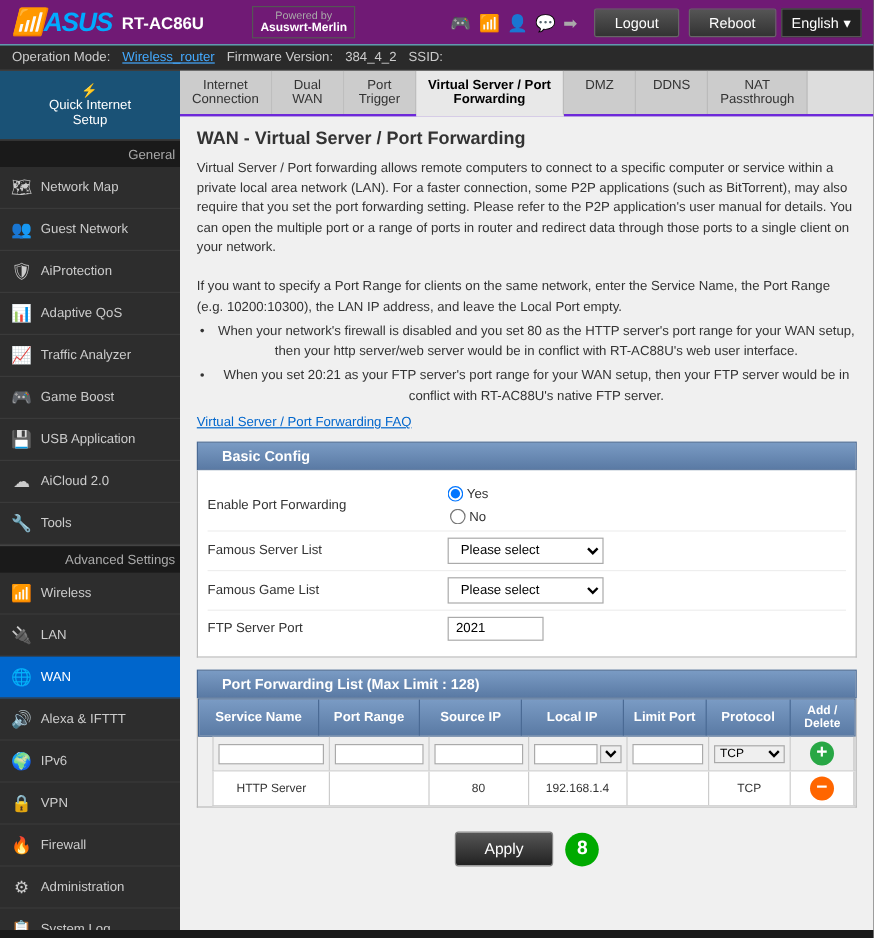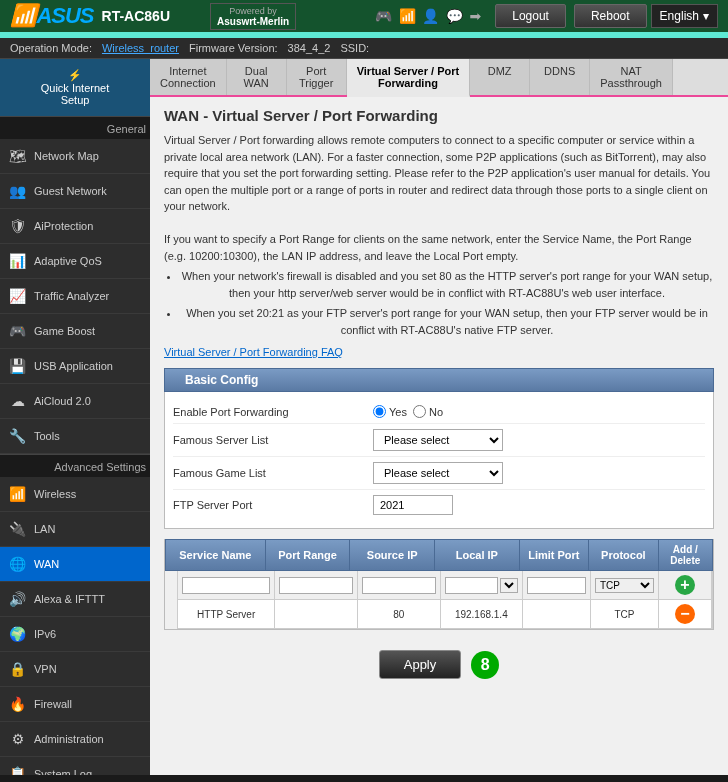--- a/index.html
+++ b/index.html
@@ -1,19 +1,19 @@
 <!DOCTYPE html>
 <html><head>
   <meta charset="utf-8">
   <style>
     * { box-sizing: border-box; margin: 0; padding: 0; }
     body { font-family: Arial, sans-serif; font-size: 12px; background: #1a1a1a; color: #333; width: 728px; height: 782px; overflow: hidden; }
 
     
-    .header { background: #14532d; height: 38px; display: flex; align-items: center; padding: 0 10px; border-bottom: 6px solid #5eead4; }
+    .header { background: #701a75; height: 38px; display: flex; align-items: center; padding: 0 10px; border-bottom: 1px solid #5eead4; }
     .header-logo { color: #00aaff; font-size: 22px; font-weight: bold; font-style: italic; letter-spacing: -1px; }
     .header-logo span { color: #fff; }
     .header-model { color: #fff; font-size: 14px; font-weight: bold; margin-left: 8px; }
     .header-powered { display: flex; flex-direction: column; align-items: center; margin-left: 40px; color: #aaa; font-size: 9px; border: 1px solid #555; padding: 2px 6px; }
     .header-powered strong { color: #fff; font-size: 10px; }
     .header-spacer { flex: 1; }
     .header-btn { background: linear-gradient(to bottom, #555, #333); color: #fff; border: 1px solid #666; padding: 4px 16px; margin: 0 4px; cursor: pointer; font-size: 12px; border-radius: 2px; }
     .header-lang { background: #222; color: #fff; border: 1px solid #555; padding: 4px 8px; font-size: 12px; display: flex; align-items: center; gap: 4px; cursor: pointer; }
     .header-icons { display: flex; align-items: center; gap: 6px; margin-right: 10px; color: #aaa; font-size: 14px; }
 
@@ -27,40 +27,40 @@
     
     .sidebar { width: 150px; background: #2d2d2d; overflow-y: auto; flex-shrink: 0; }
     .sidebar-section { color: #aaa; font-size: 11px; text-align: right; padding: 6px 4px 4px; background: #1a1a1a; border-top: 1px solid #444; }
     .sidebar-item { display: flex; align-items: center; gap: 6px; padding: 7px 8px; cursor: pointer; color: #ccc; font-size: 11px; border-bottom: 1px solid #3a3a3a; }
     .sidebar-item.active { background: #0066cc; color: #fff; }
     .sidebar-item .icon { width: 20px; height: 20px; display: flex; align-items: center; justify-content: center; font-size: 14px; flex-shrink: 0; }
     .sidebar-quick { background: #1a5276; padding: 10px 8px; color: #fff; font-size: 11px; text-align: center; cursor: pointer; }
 
     
     .content { flex: 1; background: #f0f0f0; overflow-y: auto; padding: 0; }
-    .content-tabs { display: flex; background: #ddd; border-bottom: 2px solid #ec4899; flex-wrap: wrap; }
+    .content-tabs { display: flex; background: #ddd; border-bottom: 2px solid #6d28d9; flex-wrap: wrap; }
     .tab { padding: 6px 10px; font-size: 11px; cursor: pointer; border-right: 1px solid #bbb; color: #333; background: #ccc; text-align: center; min-width: 60px; }
     .tab.active { background: #e8e8e8; border-bottom: 2px solid #e8e8e8; margin-bottom: -2px; color: #000; font-weight: bold; }
     .tab-wide { min-width: 100px; }
 
     .content-inner { padding: 10px 14px; }
     .page-title { font-size: 15px; font-weight: bold; color: #333; margin-bottom: 8px; }
     .description { font-size: 11px; color: #333; line-height: 1.5; margin-bottom: 8px; }
     .description ul { margin-left: 16px; margin-top: 4px; text-align: center; }
     .description ul li { margin-bottom: 4px; }
     .faq-link { color: #06c; font-size: 11px; text-decoration: underline; cursor: pointer; margin-bottom: 10px; display: block; }
 
     
     .section-header { background: linear-gradient(to bottom, #7a9bc4, #5a7aa4); color: #fff; padding: 4px 20px; font-size: 12px; font-weight: bold; border: 1px solid #4a6a94; margin-bottom: 0; }
     .section-body { background: #fff; border: 1px solid #bbb; border-top: none; padding: 8px; margin-bottom: 10px; }
     .form-row { display: flex; align-items: center; padding: 5px 0; border-bottom: 1px solid #eee; }
     .form-row:last-child { border-bottom: none; }
     .form-label { width: 200px; font-size: 11px; color: #333; flex-shrink: 0; }
     .form-control { display: flex; align-items: center; gap: 8px; }
-    .radio-group { display: flex; align-items: center; gap: 6px; }
+    .radio-group { display: flex; align-items: center; gap: 6px; flex-direction: column; }
     .radio-group label { font-size: 11px; display: flex; align-items: center; gap: 3px; cursor: pointer; }
     select.form-select { padding: 3px 6px; font-size: 11px; border: 1px solid #aaa; background: #fff; min-width: 130px; cursor: pointer; }
     input.form-input { padding: 3px 6px; font-size: 11px; border: 1px solid #aaa; width: 80px; }
 
     
     .table-section { margin-bottom: 10px; }
     .table-header-row { display: flex; background: linear-gradient(to bottom, #7a9bc4, #5a7aa4); color: #fff; font-size: 11px; font-weight: bold; border: 1px solid #4a6a94; }
     .table-col { padding: 4px 4px; text-align: center; border-right: 1px solid #4a6a94; display: flex; align-items: center; justify-content: center; }
     .table-col:last-child { border-right: none; }
     .col-svc { flex: 3; }
@@ -278,20 +278,21 @@
         <div class="form-row">
           <div class="form-label">FTP Server Port</div>
           <div class="form-control">
             <input type="text" class="form-input" value="2021" style="">
           </div>
         </div>
 
       </div>
 
       <div class="table-section">
+        <div class="section-header">Port Forwarding List (Max Limit : 128)</div>
         <div style="border:1px solid #bbb; border-top:none;">
 
           <div class="table-header-row">
             <div class="table-col col-svc">Service Name</div>
             <div class="table-col col-port">Port Range</div>
             <div class="table-col col-src">Source IP</div>
             <div class="table-col col-lip">Local IP</div>
             <div class="table-col col-lport">Limit Port</div>
             <div class="table-col col-proto">Protocol</div>
             <div class="table-col col-add" style="white-space:pre-line; font-size:10px;">Add /<br>Delete</div>

